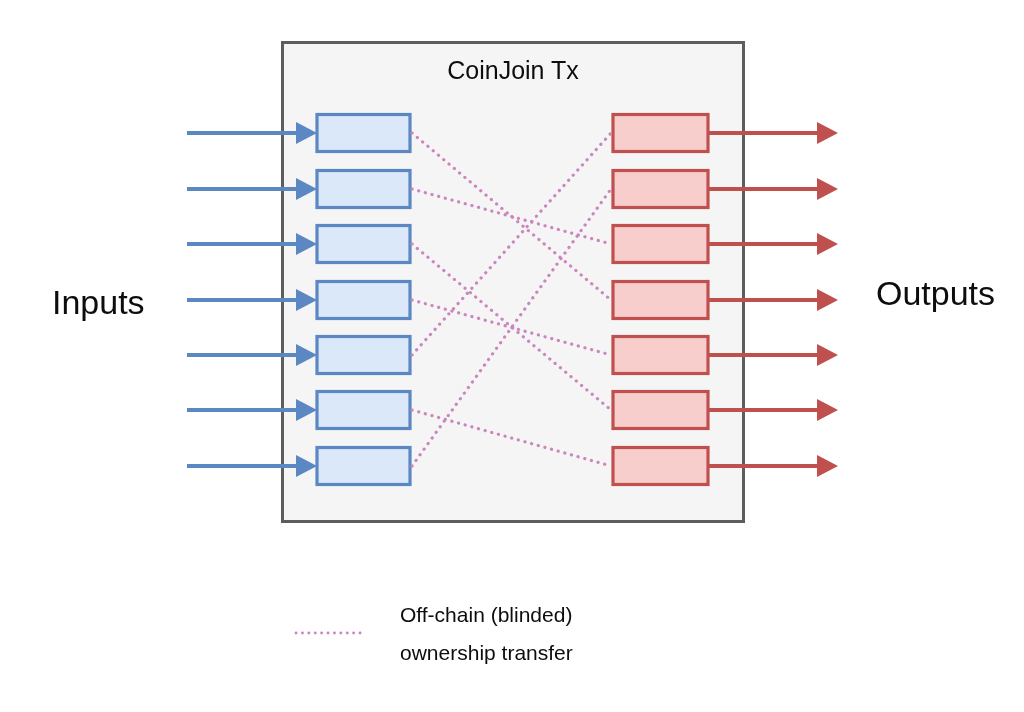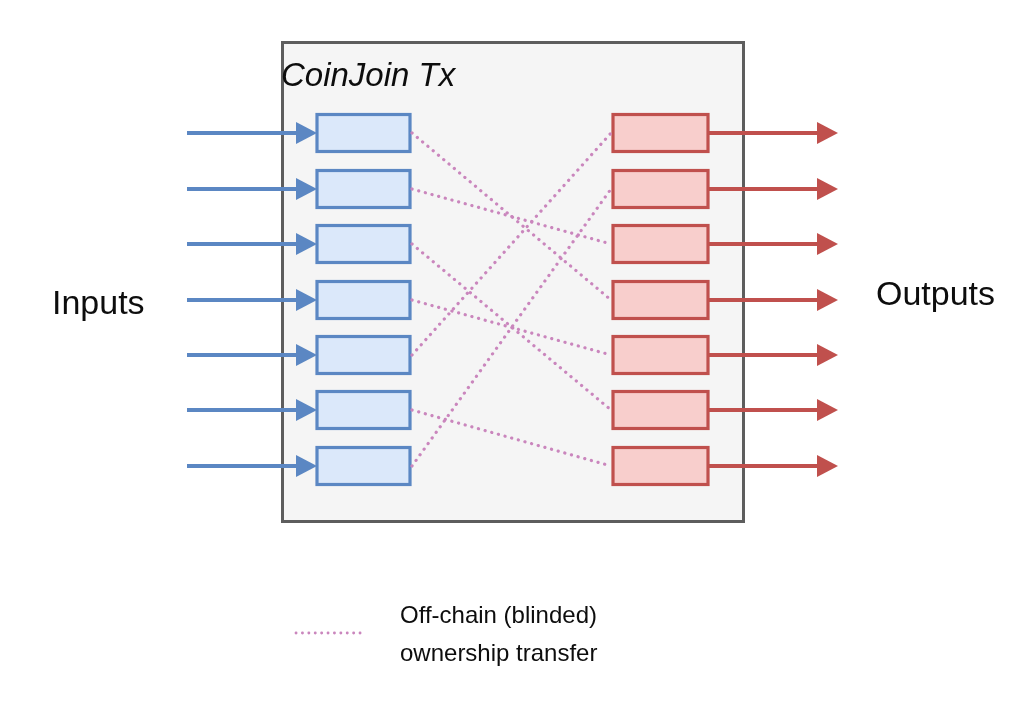--- a/index.html
+++ b/index.html
@@ -34,32 +34,31 @@
   .label-text {
     position: absolute;
     color: #0d0d0d;
     font-size: 34px;
     white-space: nowrap;
   }
   #title-label {
     left: 281px;
     top: 56px;
     width: 464px;
-    text-align: left;
-    font-size: 33px;
-    font-style: italic;
+    text-align: center;
+    font-size: 25px;
   }
   #inputs-label  { left: 52px;  top: 283px; }
   #outputs-label { left: 876px; top: 274px; }
   #legend {
     position: absolute;
     left: 400px;
     top: 596px;
     color: #0d0d0d;
-    font-size: 24px;
+    font-size: 21px;
     line-height: 38px;
   }
 </style>
 </head>
 <body>
 
 <div id="canvas">
 
   <div id="main-box"></div>
 

